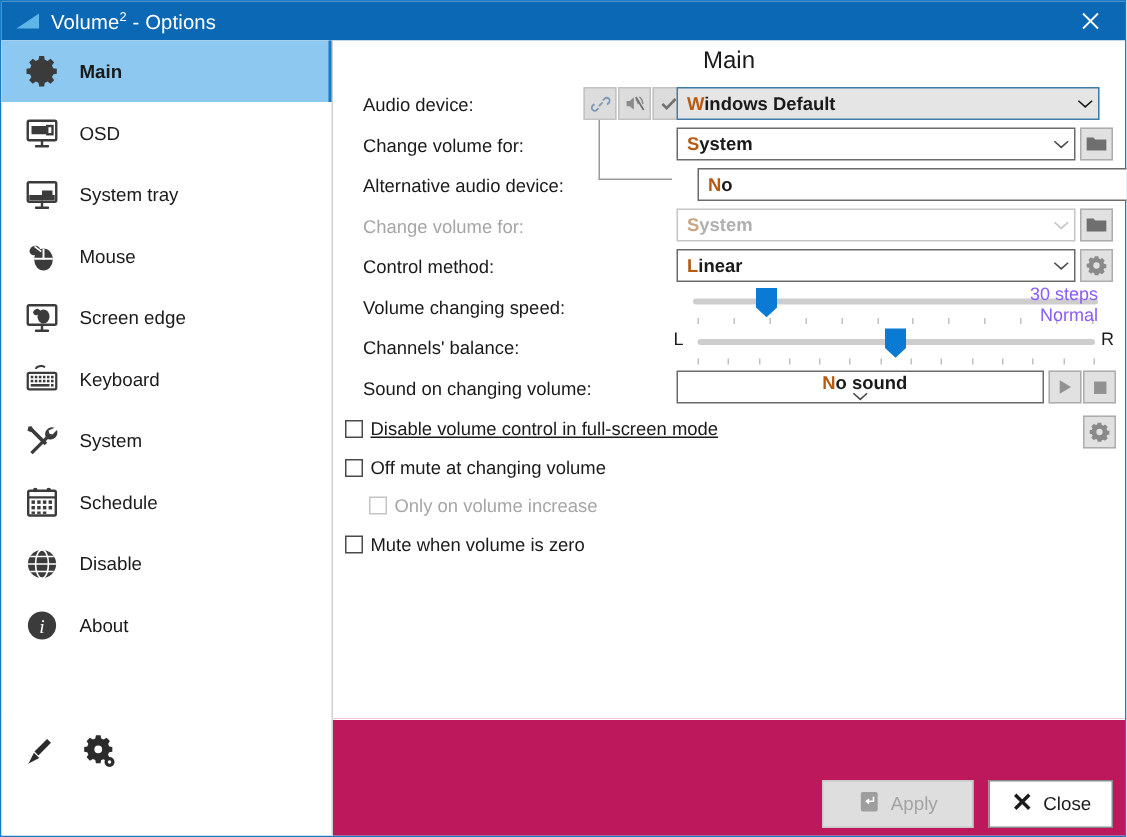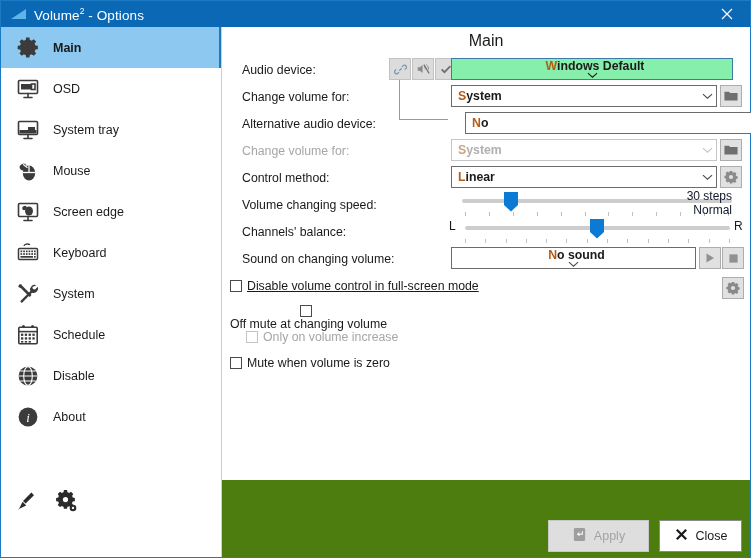--- a/index.html
+++ b/index.html
@@ -46,21 +46,21 @@
   .lbl{font-size:12.3px;color:#1a1a1a;white-space:nowrap;}
   .lbl.dim{color:#a6a6a6;}
 
   
   .combo{position:absolute;box-sizing:border-box;height:22px;border:1px solid #6b6b6b;
          background:#fff;display:flex;align-items:center;cursor:pointer;}
   .combo.dim{border-color:#c6c6c6;background:#fff;cursor:default;}
   .combo .txt{font-size:12.3px;font-weight:bold;padding-left:6px;flex:1;
               white-space:nowrap;overflow:hidden;}
   .combo .txt .hk{color:#b75a12;}
-  .combo.hl{background:#86efac;border-color:#3e7ba8;flex-direction:column;}
+  .combo.hl{background:#e5e5e5;border-color:#3e7ba8;}
   .combo.dim .txt{color:#b0b0b0;}
   .combo.dim .txt .hk{color:#c9a583;}
   .chev{width:18px;display:flex;align-items:center;justify-content:center;color:#4a4a4a;}
   .combo.dim .chev{color:#bdbdbd;}
 
   
   .sqbtn{position:absolute;box-sizing:border-box;width:22px;height:22px;
          border:1px solid #c2c2c2;background:#dcdcdc;display:flex;
          align-items:center;justify-content:center;cursor:pointer;color:#8a8a8a;}
   .sqbtn.dark{color:#6f6f6f;}
@@ -68,33 +68,33 @@
 
   
   #connector{position:absolute;border-left:1px solid #9a9a9a;border-bottom:1px solid #9a9a9a;}
 
   
   .slider-track{position:absolute;height:4px;background:#cdcdcd;border-radius:2px;}
   .slider-thumb{position:absolute;width:16px;height:21px;cursor:pointer;}
   .ticks{position:absolute;display:flex;justify-content:space-between;}
   .ticks i{display:block;width:1px;height:4px;background:#bfbfbf;}
   .endlbl{position:absolute;font-size:12px;color:#1a1a1a;}
-  .sidelbl{position:absolute;font-size:12px;color:#0f172a;text-align:right;}
+  .sidelbl{position:absolute;font-size:12px;color:#8b5cf6;text-align:right;}
 
   
   .cbrow{position:absolute;display:flex;align-items:center;cursor:pointer;}
   .cbox{width:12px;height:12px;box-sizing:border-box;border:1px solid #4a4a4a;
         background:#fff;margin-right:5px;flex:0 0 12px;}
   .cbrow.dim .cbox{border-color:#c4c4c4;}
   .cbrow.dim{cursor:default;}
   .cbtext{font-size:12.3px;color:#1a1a1a;white-space:nowrap;}
   .cbrow.dim .cbtext{color:#a6a6a6;}
 
   
-  #bottom{position:absolute;left:221px;top:478px;width:528px;height:78px;background:#4d7c0f;}
+  #bottom{position:absolute;left:221px;top:478px;width:528px;height:78px;background:#be185d;}
   .btn{position:absolute;box-sizing:border-box;height:32px;border:1px solid #adadad;
        background:#e1e1e1;display:flex;align-items:center;justify-content:center;
        gap:7px;cursor:pointer;font-size:12.5px;}
   .btn.disabled{color:#a3a3a3;cursor:default;background:#dedede;border-color:#c8c8c8;}
   .btn.ok{background:#fff;border-color:#8a8a8a;color:#1a1a1a;}
   #sep{position:absolute;left:0;top:0;width:528px;height:1px;background:#fff;}
 </style>
 </head>
 <body>
 
@@ -460,21 +460,21 @@
     <div class="cbrow" style="left:8px;top:252px;text-decoration:underline;">
       <span class="cbox"></span>
       <span class="cbtext">Disable volume control in full-screen mode</span>
     </div>
     <div class="sqbtn plain" style="left:500px;top:250px">
       <svg width="14" height="14" viewBox="0 0 16 16" fill="#8a8a8a">
           <path d="M6.6 1h2.8l.3 1.7c.4.13.78.29 1.12.5l1.45-.93 1.97 1.97-.93 1.45c.21.34.37.72.5 1.12L15.5 7.1v2.8l-1.67.3c-.13.4-.29.78-.5 1.12l.93 1.45-1.97 1.97-1.45-.93c-.34.21-.72.37-1.12.5L9.4 15.5H6.6l-.3-1.67c-.4-.13-.78-.29-1.12-.5l-1.45.93-1.97-1.97.93-1.45a4.6 4.6 0 0 1-.5-1.12L.5 9.4V6.6l1.69-.29c.13-.4.29-.78.5-1.12l-.93-1.45 1.97-1.97 1.45.93c.34-.21.72-.37 1.12-.5zM8 5.6a2.4 2.4 0 1 0 0 4.8 2.4 2.4 0 0 0 0-4.8z"></path>
         </svg>
     </div>
 
-    <div class="cbrow" style="left:8px;top:278px;flex-direction:column;">
+    <div class="cbrow" style="left:8px;top:278px;">
       <span class="cbox"></span>
       <span class="cbtext">Off mute at changing volume</span>
     </div>
 
     <div class="cbrow dim" style="left:24px;top:303px;">
       <span class="cbox"></span>
       <span class="cbtext">Only on volume increase</span>
     </div>
 
     <div class="cbrow" style="left:8px;top:329px;">

